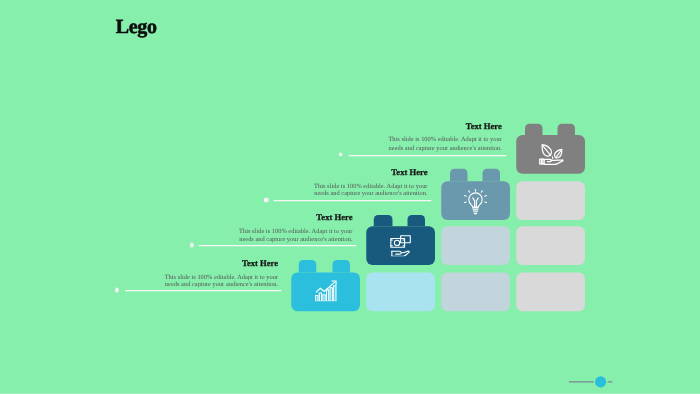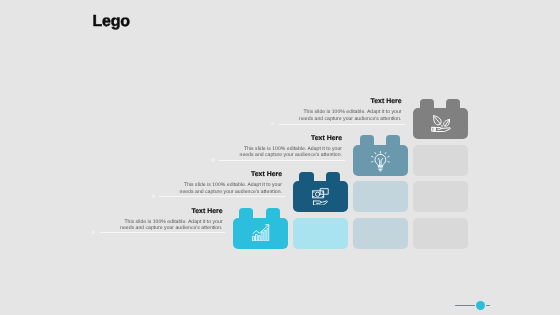--- a/index.html
+++ b/index.html
@@ -1,21 +1,21 @@
 <!DOCTYPE html>
 <html><head>
 <meta charset="utf-8">
 <style>
   html,body{margin:0;padding:0;}
   body{width:560px;height:315px;background:#ffffff;overflow:hidden;
        font-family:"Liberation Sans",sans-serif;
        -webkit-font-smoothing:antialiased;
        -moz-osx-font-smoothing:grayscale;
        text-rendering:geometricPrecision;}
-  #slide{position:relative;width:560px;height:315px;background:#e5e5e5;}
+  #slide{position:relative;width:560px;height:315px;background:#86efac;font-family:Liberation Serif, serif;}
   .callout,#title{transform:translateZ(0);}
 
   #title{position:absolute;left:92.5px;top:12.8px;font-size:16px;font-weight:bold;
          color:#0d0d0d;line-height:18px;letter-spacing:-0.25px;white-space:nowrap;
          -webkit-text-stroke:0.45px #0d0d0d;}
 
   
   .cell{position:absolute;width:55px;height:31px;border-radius:5px;}
   .stud{position:absolute;width:14.3px;height:9.4px;border-radius:3.5px 3.5px 0 0;}
   .blockwrap{position:absolute;}

